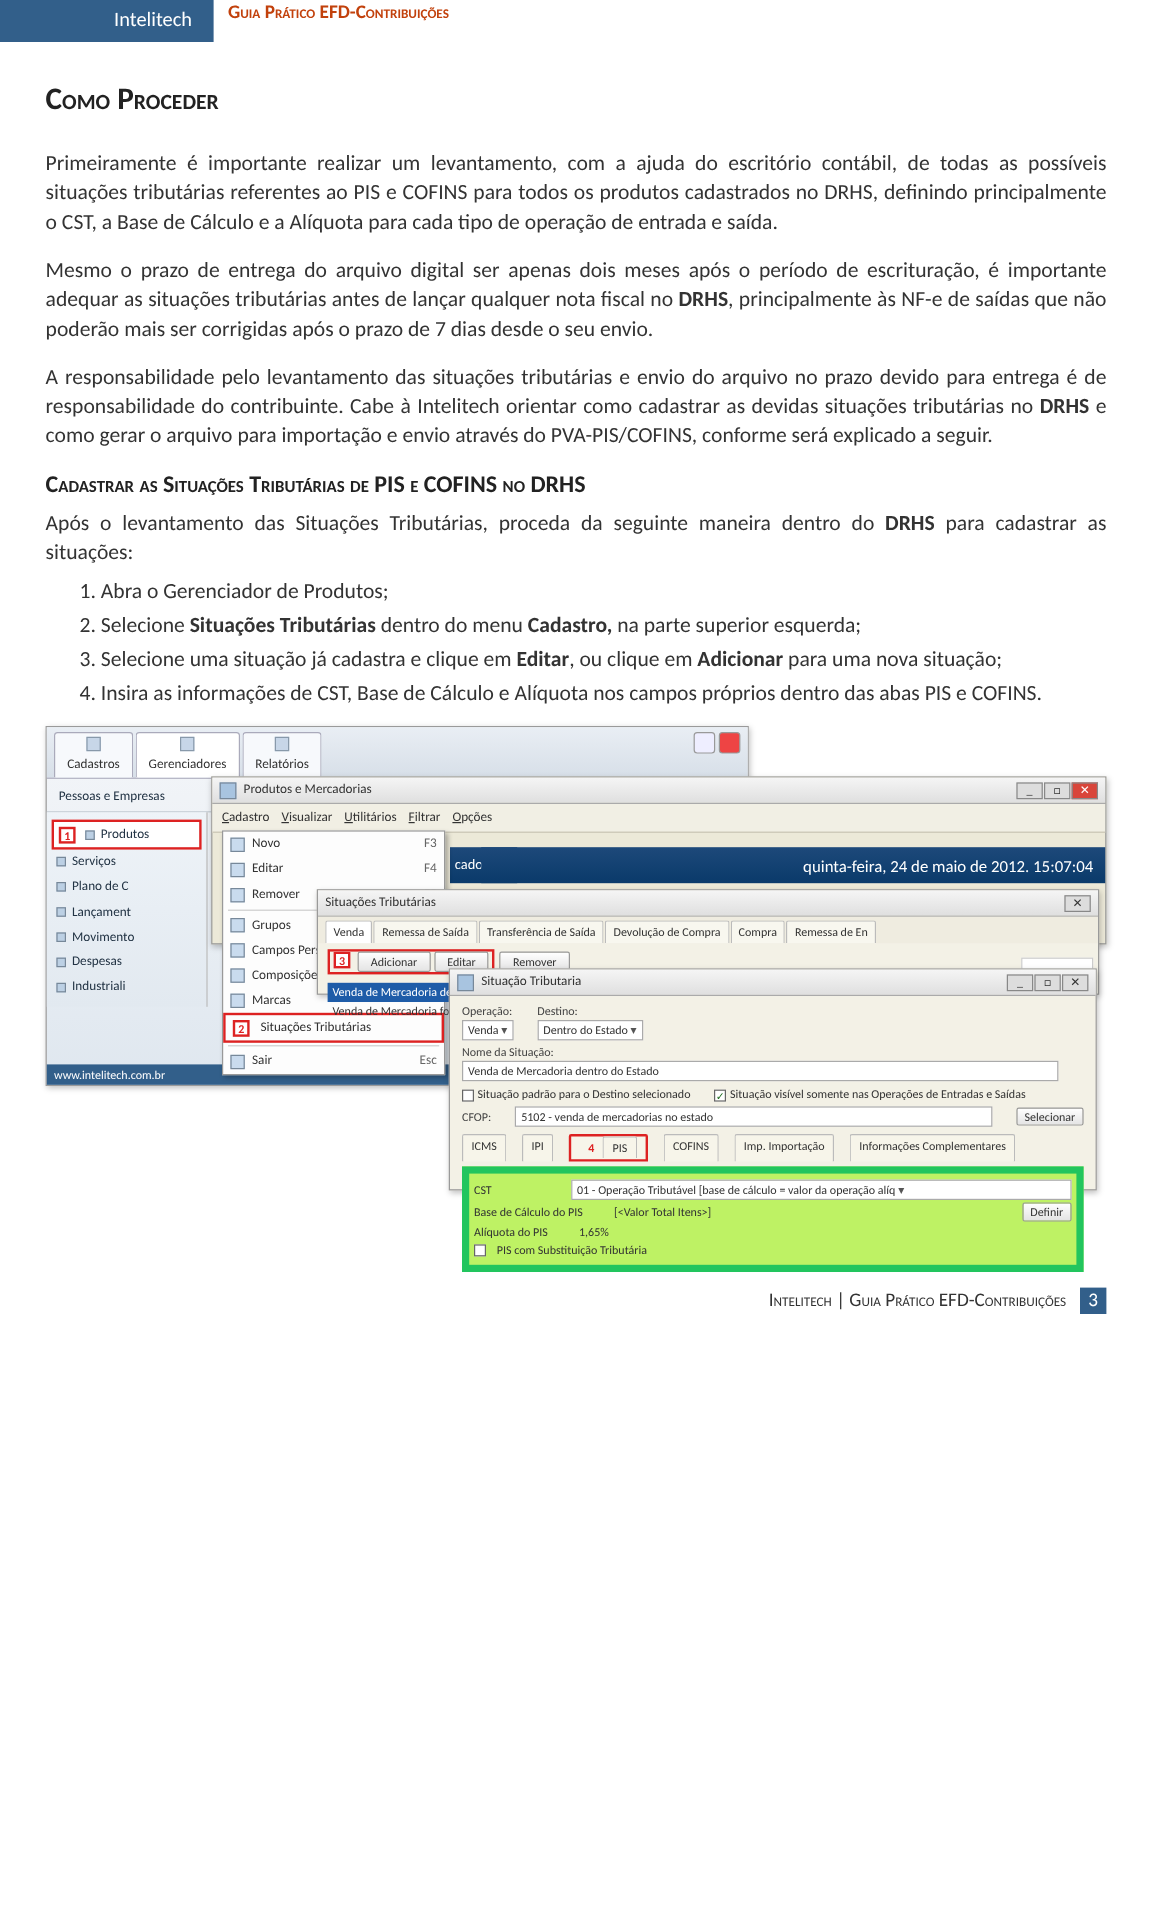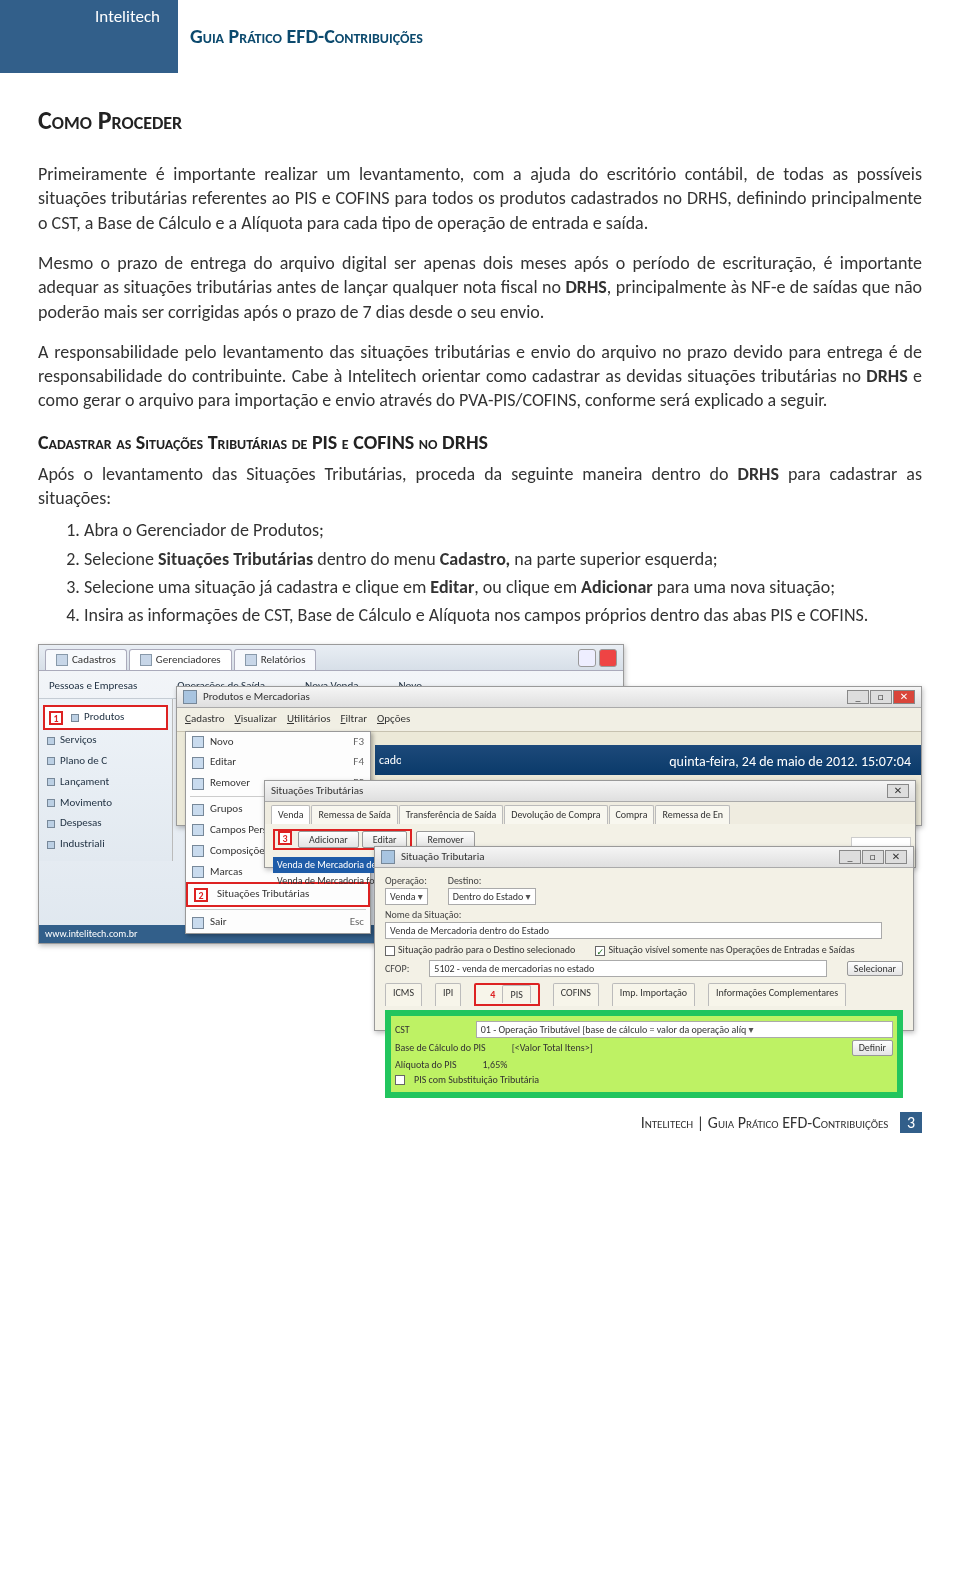--- a/index.html
+++ b/index.html
@@ -19,24 +19,24 @@
   }
   .header-brand {
     background: #325f8a;
     color: #fff;
     padding: 6px 18px;
     font-size: 17px;
     min-width: 178px;
     text-align: right;
   }
   .header-title {
-    padding: 23px 12px;
+    padding: 0 12px;
     font-weight: bold;
-    font-size: 20px;
-    color: #0c4a6e;
+    font-size: 16px;
+    color: #c2410c;
     font-variant: small-caps;
   }
   .content {
     padding: 0 38px 20px 38px;
   }
   h1.section {
     font-size: 26px;
     font-weight: bold;
     font-variant: small-caps;
     margin-bottom: 24px;
@@ -89,21 +89,21 @@
     display: flex; gap: 2px; padding: 4px 6px 0 6px;
     background: linear-gradient(#e9eef4,#d7dfe8);
     border-bottom: 1px solid #aab;
   }
   .rtab {
     padding: 3px 10px;
     border: 1px solid #aab;
     border-bottom: none;
     background: #f7f9fc;
     border-radius: 3px 3px 0 0;
-    display: flex; align-items:center; gap:4px;
+    display: flex; align-items:center; gap:4px;flex-direction:column;
   }
   .rtab.active { background:#fff; font-weight:normal;}
   .tab-icon { width:12px;height:12px;background:#c7d6e8;border:1px solid #89a;}
   .ribbon-body { display:flex; }
   .side-list {
     width: 134px; padding: 6px 4px;
     border-right: 1px solid #bbb;
     background: linear-gradient(#eef3f8,#e2e9f0);
   }
   .side-item {

